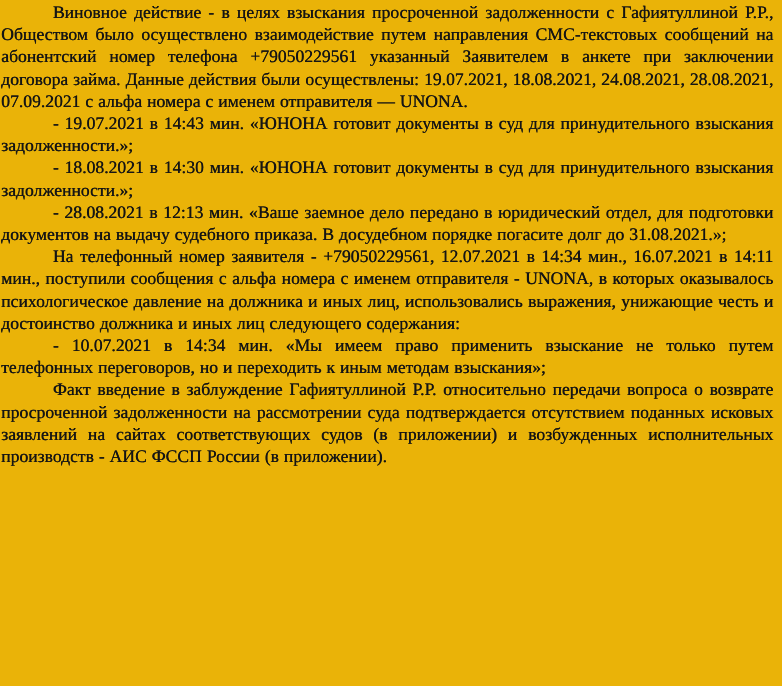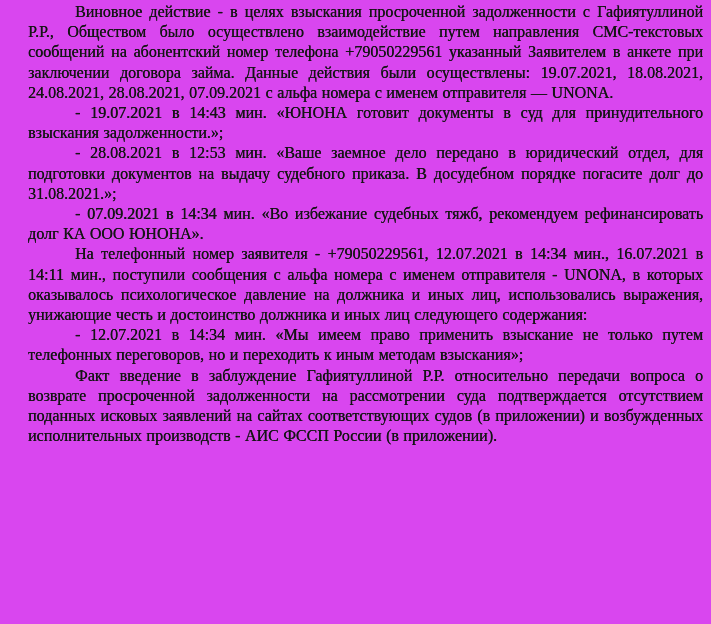--- a/index.html
+++ b/index.html
@@ -9,22 +9,22 @@
   body {
     width: 711px;
     height: 624px;
     background: #ffffff;
     overflow: hidden;
   }
   .page {
     box-sizing: border-box;
     width: 711px;
     height: 624px;
-    padding: 2px 8px 0 28px;
-    background: #d946ef;
+    padding: 2px 8px 0 1px;
+    background: #eab308;
   }
   .para {
     margin: 0;
     font-family: "Liberation Serif", "DejaVu Serif", serif;
     font-size: 16px;
     line-height: 20.2px;
     color: #151515;
     text-align: justify;
     text-indent: 47px;
     word-spacing: 0.5px;
@@ -32,19 +32,19 @@
     text-shadow: 0.3px 0 0 currentColor;
   }
 </style>
 </head>
 <body>
 
 <div class="page">
   <div>
       <p class="para">Виновное действие - в целях взыскания просроченной задолженности с Гафиятуллиной Р.Р., Обществом было осуществлено взаимодействие путем направления СМС-текстовых сообщений на абонентский номер телефона +79050229561 указанный Заявителем в анкете при заключении договора займа. Данные действия были осуществлены: 19.07.2021, 18.08.2021, 24.08.2021, 28.08.2021, 07.09.2021 с альфа номера с именем отправителя — UNONA.</p>
       <p class="para">- 19.07.2021 в 14:43 мин. «ЮНОНА готовит документы в суд для принудительного взыскания задолженности.»;</p>
-      <p class="para">- 28.08.2021 в 12:53 мин. «Ваше заемное дело передано в юридический отдел, для подготовки документов на выдачу судебного приказа. В досудебном порядке погасите долг до 31.08.2021.»;</p>
-      <p class="para">- 07.09.2021 в 14:34 мин. «Во избежание судебных тяжб, рекомендуем рефинансировать долг КА ООО ЮНОНА».</p>
+      <p class="para">- 18.08.2021 в 14:30 мин. «ЮНОНА готовит документы в суд для принудительного взыскания задолженности.»;</p>
+      <p class="para">- 28.08.2021 в 12:13 мин. «Ваше заемное дело передано в юридический отдел, для подготовки документов на выдачу судебного приказа. В досудебном порядке погасите долг до 31.08.2021.»;</p>
       <p class="para">На телефонный номер заявителя - +79050229561, 12.07.2021 в 14:34 мин., 16.07.2021 в 14:11 мин., поступили сообщения с альфа номера с именем отправителя - UNONA, в которых оказывалось психологическое давление на должника и иных лиц, использовались выражения, унижающие честь и достоинство должника и иных лиц следующего содержания:</p>
-      <p class="para">- 12.07.2021 в 14:34 мин. «Мы имеем право применить взыскание не только путем телефонных переговоров, но и переходить к иным методам взыскания»;</p>
+      <p class="para">- 10.07.2021 в 14:34 мин. «Мы имеем право применить взыскание не только путем телефонных переговоров, но и переходить к иным методам взыскания»;</p>
       <p class="para">Факт введение в заблуждение Гафиятуллиной Р.Р. относительно передачи вопроса о возврате просроченной задолженности на рассмотрении суда подтверждается отсутствием поданных исковых заявлений на сайтах соответствующих судов (в приложении) и возбужденных исполнительных производств - АИС ФССП России (в приложении).</p>
     </div>
 </div>
 
 </body></html>

